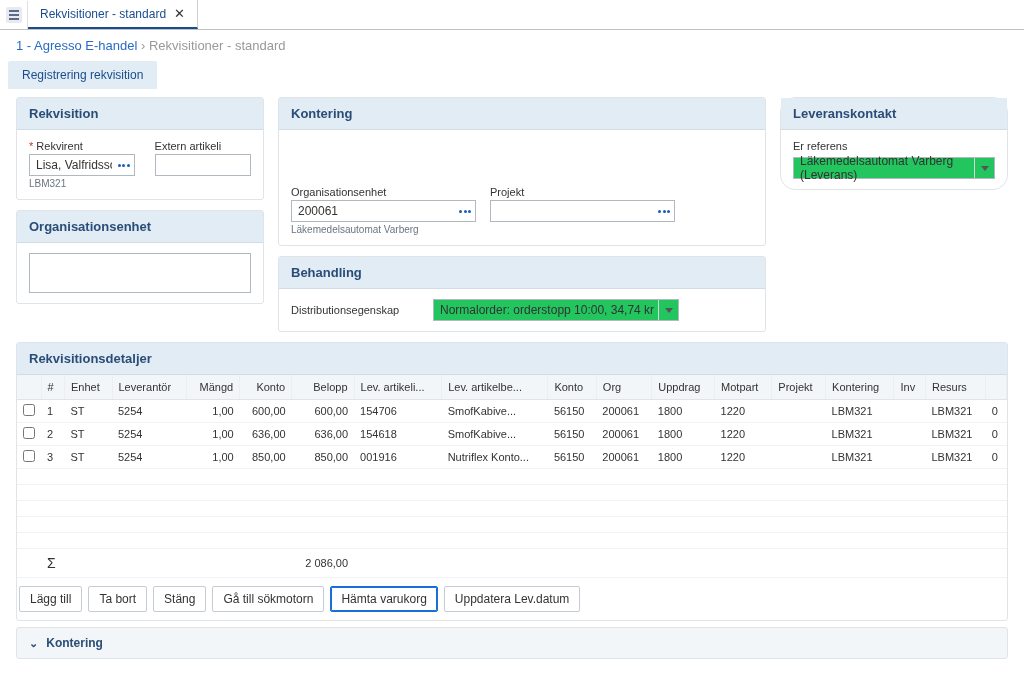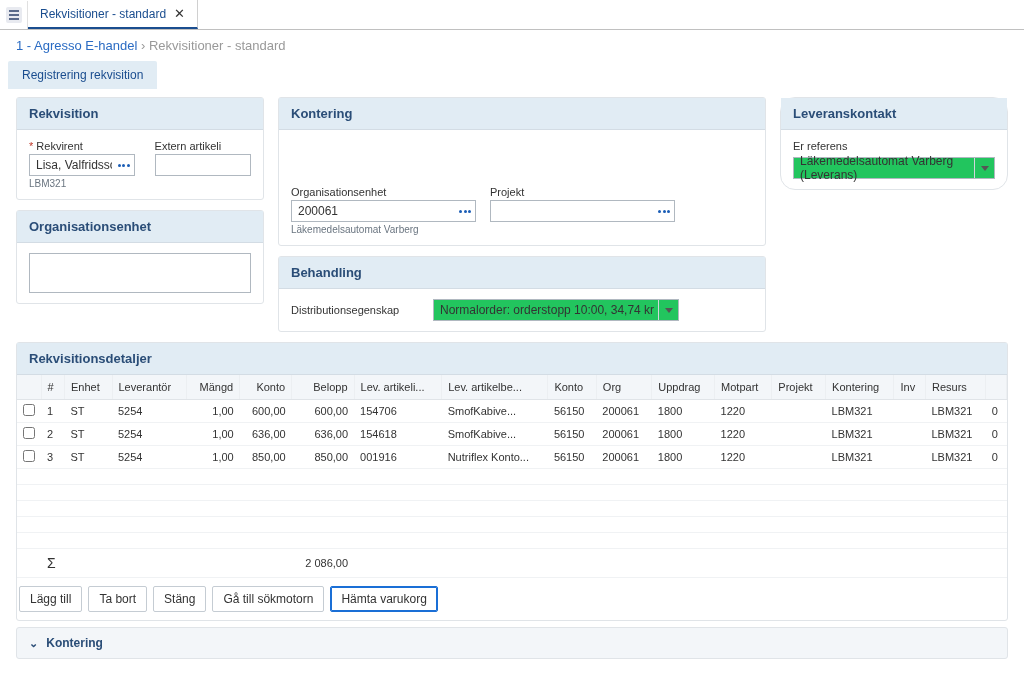--- a/index.html
+++ b/index.html
@@ -326,20 +326,21 @@
           </tr>
         </tbody>
       </table>
     </div>
     <div class="btnrow">
       <button class="btn">Lägg till</button>
       <button class="btn">Ta bort</button>
       <button class="btn">Stäng</button>
       <button class="btn">Gå till sökmotorn</button>
       <button class="btn selected">Hämta varukorg</button>
+      <button class="btn">Uppdatera Lev.datum</button>
     </div>
   </div>
 
   <div class="acc">
     <span class="chev">⌄</span>
     <span>Kontering</span>
   </div>
 
 </div>
 

